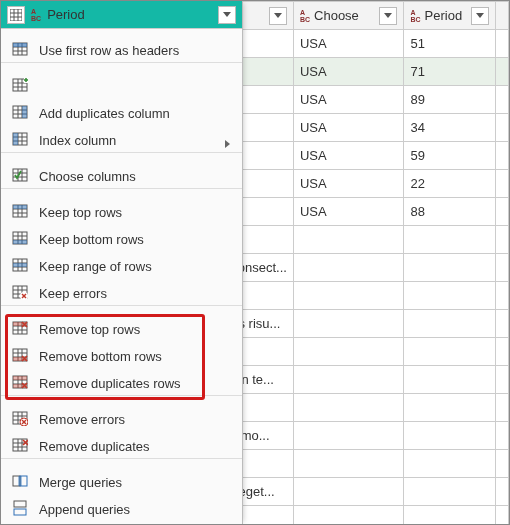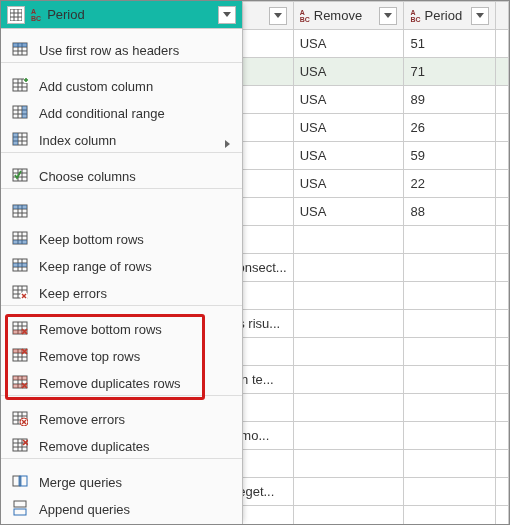--- a/index.html
+++ b/index.html
@@ -144,21 +144,21 @@
         <th>
           <div class="hdr-inner">
             <div class="dd-btn">
                 <div class="chev-down"></div>
               </div>
           </div>
         </th>
         <th>
           <div class="hdr-inner">
             <span class="abc-icon2">A<br>BC</span>
-            <span>Remove</span>
+            <span>Choose</span>
             <div class="dd-btn">
                 <div class="chev-down"></div>
               </div>
           </div>
         </th>
         <th>
           <div class="hdr-inner">
             <span class="abc-icon2">A<br>BC</span>
             <span>Period</span>
             <div class="dd-btn">
@@ -188,21 +188,21 @@
           <td></td>
           <td></td>
           <td>USA</td>
           <td>89</td>
           <td></td>
         </tr>
         <tr>
           <td></td>
           <td></td>
           <td>USA</td>
-          <td>26</td>
+          <td>34</td>
           <td></td>
         </tr>
         <tr>
           <td></td>
           <td></td>
           <td>USA</td>
           <td>59</td>
           <td></td>
         </tr>
         <tr>
@@ -337,34 +337,33 @@
               <rect x="1" y="2" width="14" height="12" fill="none" stroke="#555"></rect>
               <line x1="1" y1="6" x2="15" y2="6" stroke="#555"></line>
               <line x1="1" y1="10" x2="15" y2="10" stroke="#555"></line>
               <line x1="6" y1="2" x2="6" y2="14" stroke="#555"></line>
               <line x1="10" y1="2" x2="10" y2="14" stroke="#555"></line>
               <rect x="12" y="1" width="5" height="5" fill="#fff"></rect>
               <line x1="14" y1="1" x2="14" y2="5" stroke="#3a8f3a" stroke-width="1.6"></line>
               <line x1="12" y1="3" x2="16" y2="3" stroke="#3a8f3a" stroke-width="1.6"></line>
             </svg>
           </span>
-          <span class="mi-label">Add custom column</span>
         </div>
         <div class="menu-item">
           <span class="mi-icon">
             <svg width="16" height="16">
               <rect x="1" y="2" width="14" height="12" fill="none" stroke="#555"></rect>
               <line x1="1" y1="6" x2="15" y2="6" stroke="#555"></line>
               <line x1="1" y1="10" x2="15" y2="10" stroke="#555"></line>
               <line x1="6" y1="2" x2="6" y2="14" stroke="#555"></line>
               <line x1="10" y1="2" x2="10" y2="14" stroke="#555"></line>
               <rect x="10" y="2" width="5" height="12" fill="#2e6fb5" fill-opacity="0.5"></rect>
             </svg>
           </span>
-          <span class="mi-label">Add conditional range</span>
+          <span class="mi-label">Add duplicates column</span>
         </div>
         <div class="menu-item">
           <span class="mi-icon">
             <svg width="16" height="16">
               <rect x="1" y="2" width="14" height="12" fill="none" stroke="#555"></rect>
               <line x1="1" y1="6" x2="15" y2="6" stroke="#555"></line>
               <line x1="1" y1="10" x2="15" y2="10" stroke="#555"></line>
               <line x1="6" y1="2" x2="6" y2="14" stroke="#555"></line>
               <line x1="10" y1="2" x2="10" y2="14" stroke="#555"></line>
               <rect x="1" y="2" width="5" height="12" fill="#2e6fb5" fill-opacity="0.5"></rect>
@@ -394,20 +393,21 @@
           <span class="mi-icon">
             <svg width="16" height="16">
               <rect x="1" y="2" width="14" height="12" fill="none" stroke="#555"></rect>
               <line x1="1" y1="6" x2="15" y2="6" stroke="#555"></line>
               <line x1="1" y1="10" x2="15" y2="10" stroke="#555"></line>
               <line x1="6" y1="2" x2="6" y2="14" stroke="#555"></line>
               <line x1="10" y1="2" x2="10" y2="14" stroke="#555"></line>
               <rect x="1" y="2" width="14" height="4" fill="#2e6fb5" fill-opacity="0.5"></rect>
             </svg>
           </span>
+          <span class="mi-label">Keep top rows</span>
         </div>
         <div class="menu-item">
           <span class="mi-icon">
             <svg width="16" height="16">
               <rect x="1" y="2" width="14" height="12" fill="none" stroke="#555"></rect>
               <line x1="1" y1="6" x2="15" y2="6" stroke="#555"></line>
               <line x1="1" y1="10" x2="15" y2="10" stroke="#555"></line>
               <line x1="6" y1="2" x2="6" y2="14" stroke="#555"></line>
               <line x1="10" y1="2" x2="10" y2="14" stroke="#555"></line>
               <rect x="1" y="10" width="14" height="4" fill="#2e6fb5" fill-opacity="0.5"></rect>
@@ -445,41 +445,41 @@
         </div>
         <div class="sep"></div>
         <div class="menu-item">
           <span class="mi-icon">
             <svg width="16" height="16">
               <rect x="1" y="2" width="14" height="12" fill="none" stroke="#555"></rect>
               <line x1="1" y1="6" x2="15" y2="6" stroke="#555"></line>
               <line x1="1" y1="10" x2="15" y2="10" stroke="#555"></line>
               <line x1="6" y1="2" x2="6" y2="14" stroke="#555"></line>
               <line x1="10" y1="2" x2="10" y2="14" stroke="#555"></line>
+              <rect x="1" y="2" width="14" height="4" fill="#c0392b" fill-opacity="0.4"></rect>
+              <line x1="10" y1="2" x2="15" y2="7" stroke="#c0392b" stroke-width="1.6"></line>
+              <line x1="15" y1="2" x2="10" y2="7" stroke="#c0392b" stroke-width="1.6"></line>
+            </svg>
+          </span>
+          <span class="mi-label">Remove top rows</span>
+        </div>
+        <div class="menu-item">
+          <span class="mi-icon">
+            <svg width="16" height="16">
+              <rect x="1" y="2" width="14" height="12" fill="none" stroke="#555"></rect>
+              <line x1="1" y1="6" x2="15" y2="6" stroke="#555"></line>
+              <line x1="1" y1="10" x2="15" y2="10" stroke="#555"></line>
+              <line x1="6" y1="2" x2="6" y2="14" stroke="#555"></line>
+              <line x1="10" y1="2" x2="10" y2="14" stroke="#555"></line>
               <rect x="1" y="10" width="14" height="4" fill="#c0392b" fill-opacity="0.4"></rect>
               <line x1="10" y1="9" x2="15" y2="14" stroke="#c0392b" stroke-width="1.6"></line>
               <line x1="15" y1="9" x2="10" y2="14" stroke="#c0392b" stroke-width="1.6"></line>
             </svg>
           </span>
           <span class="mi-label">Remove bottom rows</span>
-        </div>
-        <div class="menu-item">
-          <span class="mi-icon">
-            <svg width="16" height="16">
-              <rect x="1" y="2" width="14" height="12" fill="none" stroke="#555"></rect>
-              <line x1="1" y1="6" x2="15" y2="6" stroke="#555"></line>
-              <line x1="1" y1="10" x2="15" y2="10" stroke="#555"></line>
-              <line x1="6" y1="2" x2="6" y2="14" stroke="#555"></line>
-              <line x1="10" y1="2" x2="10" y2="14" stroke="#555"></line>
-              <rect x="1" y="2" width="14" height="4" fill="#c0392b" fill-opacity="0.4"></rect>
-              <line x1="10" y1="2" x2="15" y2="7" stroke="#c0392b" stroke-width="1.6"></line>
-              <line x1="15" y1="2" x2="10" y2="7" stroke="#c0392b" stroke-width="1.6"></line>
-            </svg>
-          </span>
-          <span class="mi-label">Remove top rows</span>
         </div>
         <div class="menu-item">
           <span class="mi-icon">
             <svg width="16" height="16">
               <rect x="1" y="2" width="14" height="12" fill="none" stroke="#555"></rect>
               <line x1="1" y1="6" x2="15" y2="6" stroke="#555"></line>
               <line x1="1" y1="10" x2="15" y2="10" stroke="#555"></line>
               <line x1="6" y1="2" x2="6" y2="14" stroke="#555"></line>
               <line x1="10" y1="2" x2="10" y2="14" stroke="#555"></line>
               <rect x="1" y="2" width="14" height="4" fill="#c0392b" fill-opacity="0.35"></rect>

